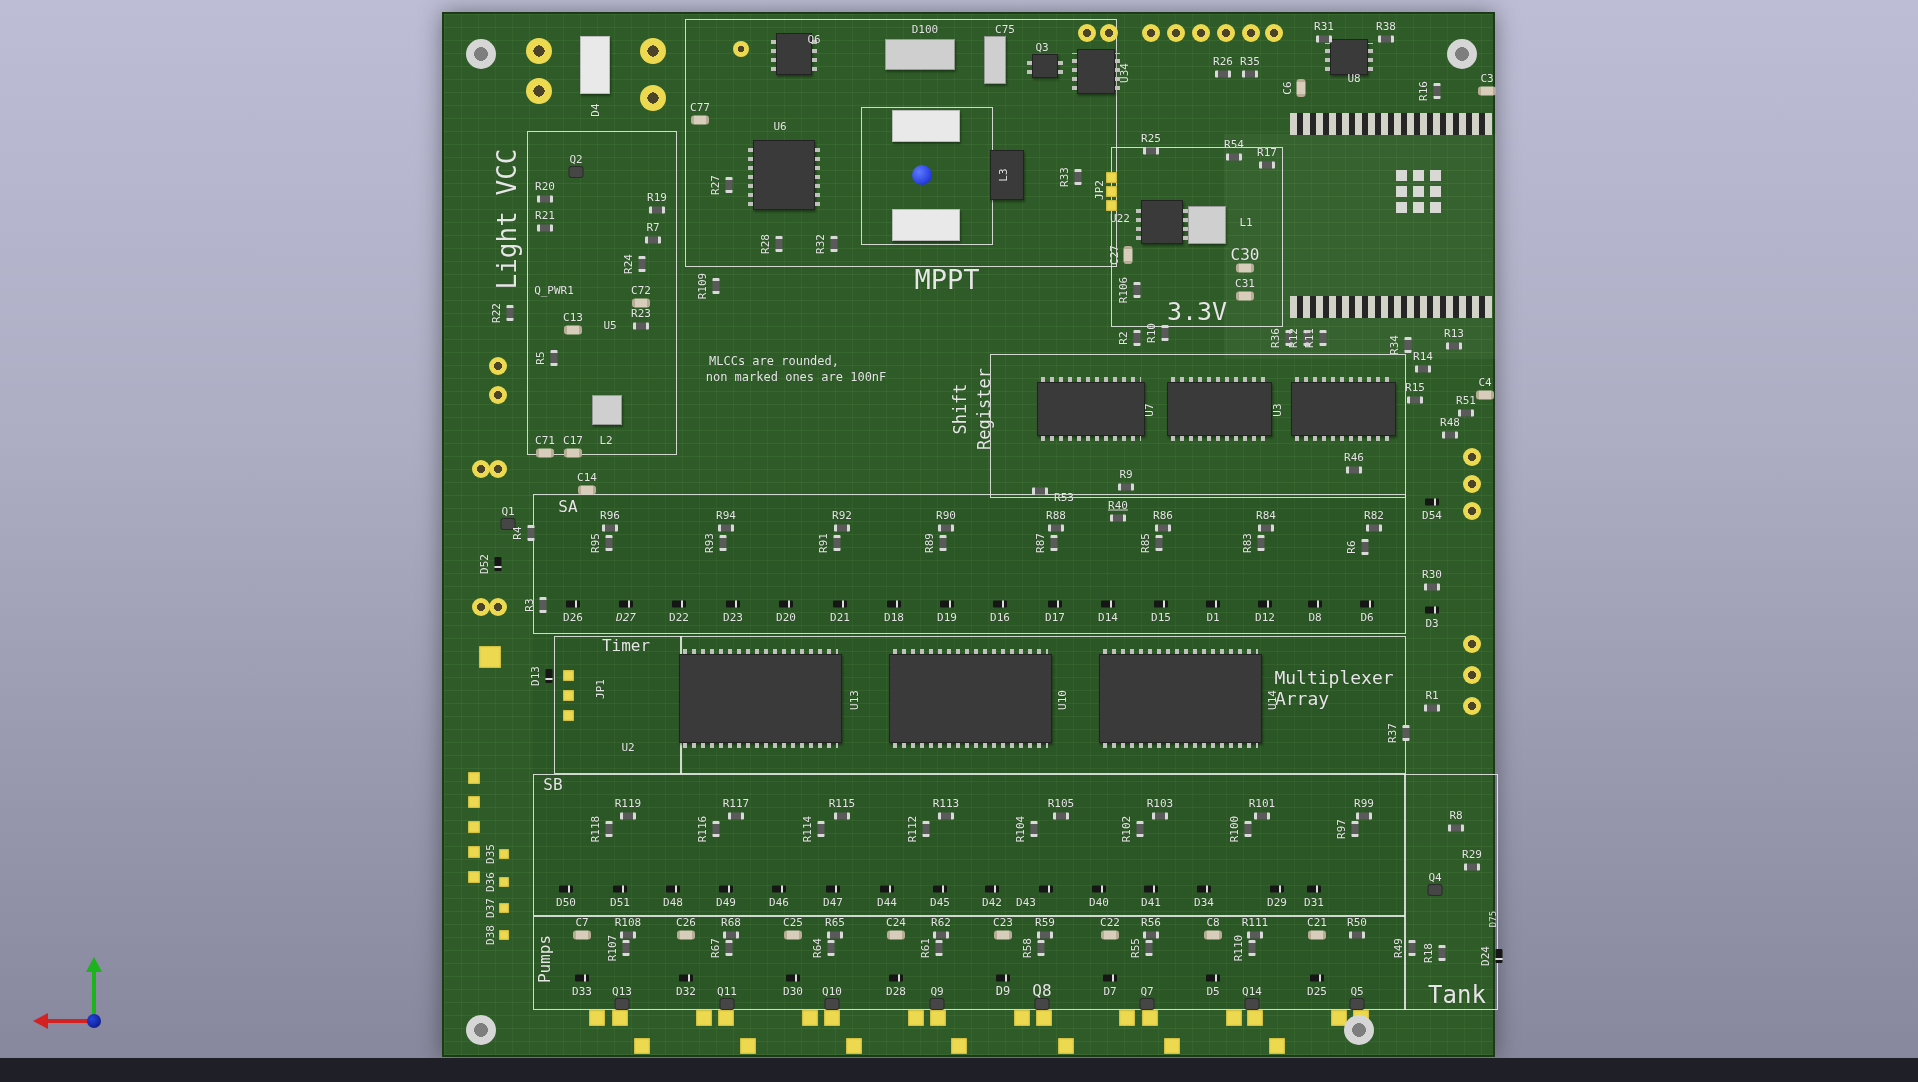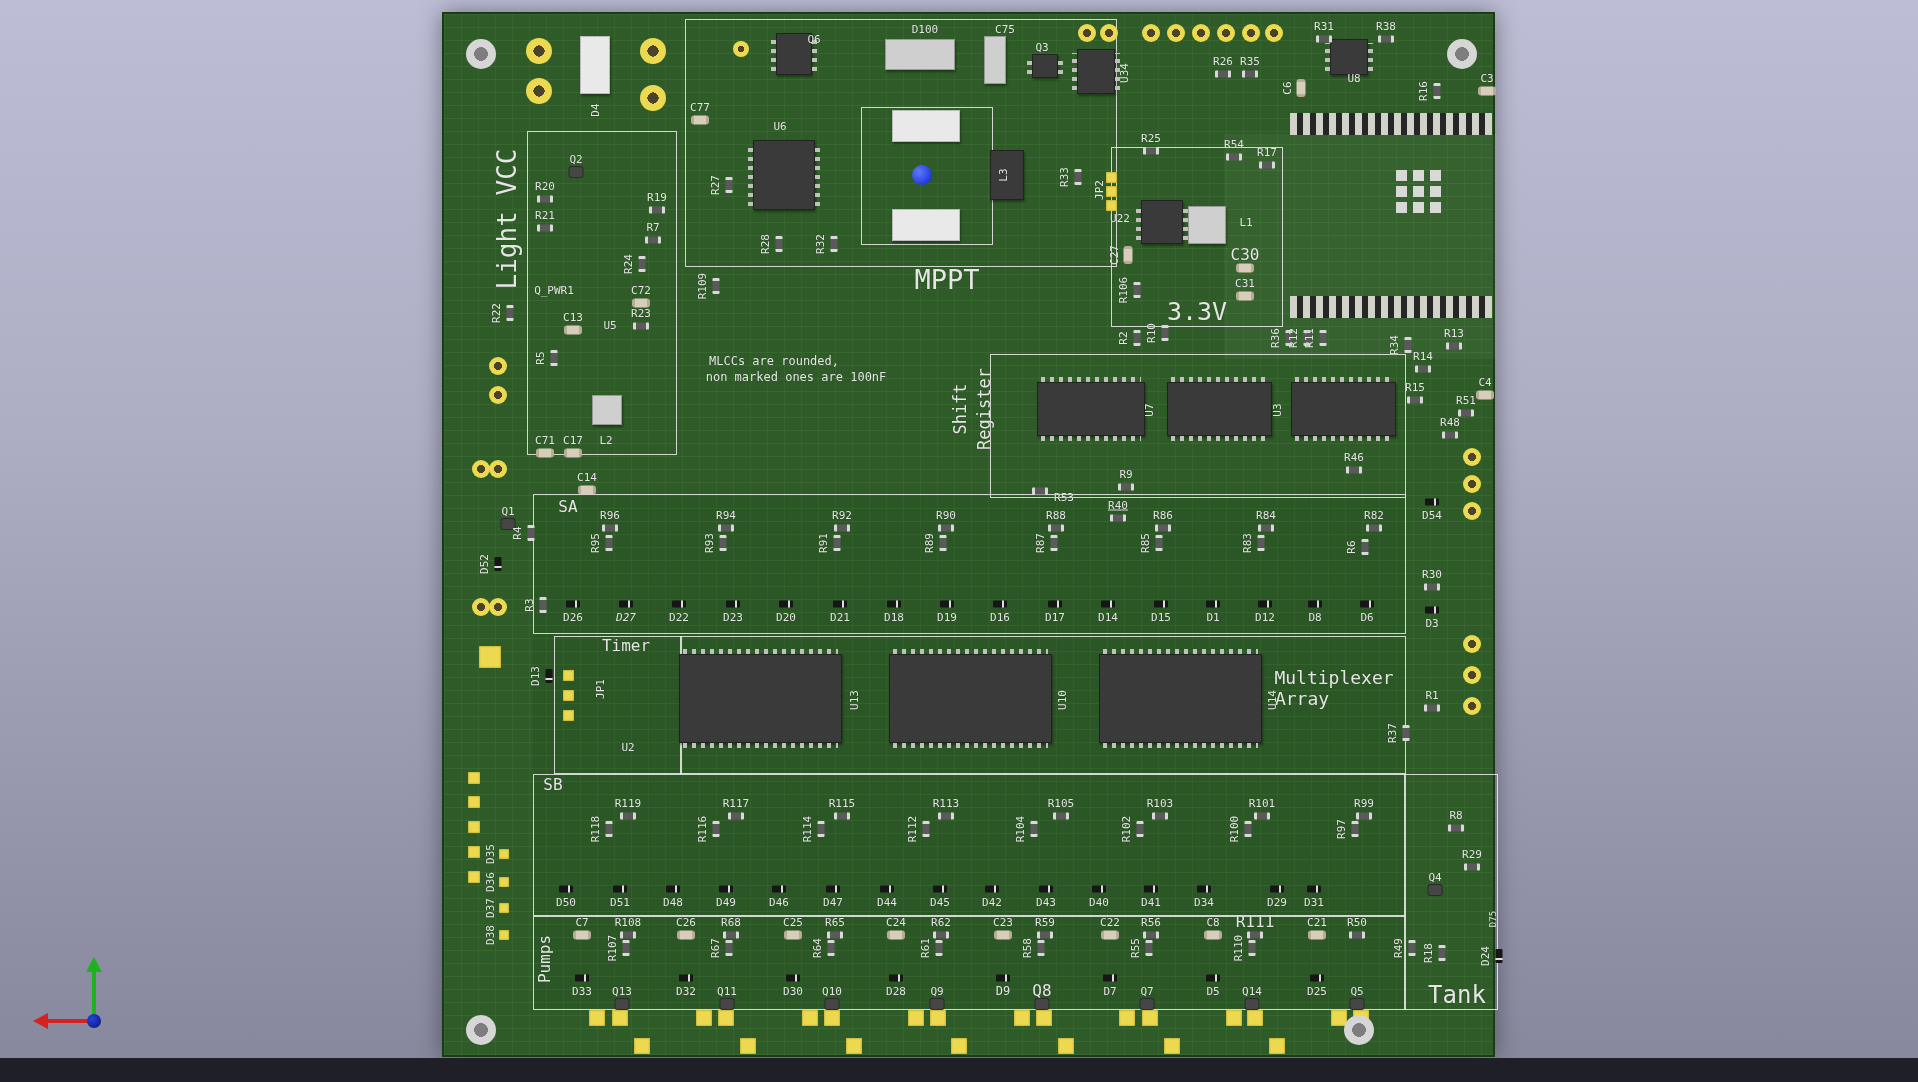--- a/index.html
+++ b/index.html
@@ -355,21 +355,21 @@
       <div class="lbl" style="left: 335px; top: 888px; font-size: 11px; color: rgb(230, 230, 230); transform: translate(-50%, -50%) rotate(0deg);">D46</div>
       <div class="comp dio" style="left: 335px; top: 875px; transform: translate(-50%, -50%);"></div>
       <div class="lbl" style="left: 389px; top: 888px; font-size: 11px; color: rgb(230, 230, 230); transform: translate(-50%, -50%) rotate(0deg);">D47</div>
       <div class="comp dio" style="left: 389px; top: 875px; transform: translate(-50%, -50%);"></div>
       <div class="lbl" style="left: 443px; top: 888px; font-size: 11px; color: rgb(230, 230, 230); transform: translate(-50%, -50%) rotate(0deg);">D44</div>
       <div class="comp dio" style="left: 443px; top: 875px; transform: translate(-50%, -50%);"></div>
       <div class="lbl" style="left: 496px; top: 888px; font-size: 11px; color: rgb(230, 230, 230); transform: translate(-50%, -50%) rotate(0deg);">D45</div>
       <div class="comp dio" style="left: 496px; top: 875px; transform: translate(-50%, -50%);"></div>
       <div class="lbl" style="left: 548px; top: 888px; font-size: 11px; color: rgb(230, 230, 230); transform: translate(-50%, -50%) rotate(0deg);">D42</div>
       <div class="comp dio" style="left: 548px; top: 875px; transform: translate(-50%, -50%);"></div>
-      <div class="lbl" style="left: 602px; top: 888px; font-size: 11px; color: rgb(230, 230, 230); transform: translate(-50%, -50%) rotate(0deg);">D43</div>
+      <div class="lbl" style="left: 582px; top: 888px; font-size: 11px; color: rgb(230, 230, 230); transform: translate(-50%, -50%) rotate(0deg);">D43</div>
       <div class="comp dio" style="left: 602px; top: 875px; transform: translate(-50%, -50%);"></div>
       <div class="lbl" style="left: 655px; top: 888px; font-size: 11px; color: rgb(230, 230, 230); transform: translate(-50%, -50%) rotate(0deg);">D40</div>
       <div class="comp dio" style="left: 655px; top: 875px; transform: translate(-50%, -50%);"></div>
       <div class="lbl" style="left: 707px; top: 888px; font-size: 11px; color: rgb(230, 230, 230); transform: translate(-50%, -50%) rotate(0deg);">D41</div>
       <div class="comp dio" style="left: 707px; top: 875px; transform: translate(-50%, -50%);"></div>
       <div class="lbl" style="left: 760px; top: 888px; font-size: 11px; color: rgb(230, 230, 230); transform: translate(-50%, -50%) rotate(0deg);">D34</div>
       <div class="comp dio" style="left: 760px; top: 875px; transform: translate(-50%, -50%);"></div>
       <div class="lbl" style="left: 833px; top: 888px; font-size: 11px; color: rgb(230, 230, 230); transform: translate(-50%, -50%) rotate(0deg);">D29</div>
       <div class="comp dio" style="left: 833px; top: 875px; transform: translate(-50%, -50%);"></div>
       <div class="lbl" style="left: 870px; top: 888px; font-size: 11px; color: rgb(230, 230, 230); transform: translate(-50%, -50%) rotate(0deg);">D31</div>
@@ -405,21 +405,21 @@
       <div class="lbl" style="left: 583px; top: 934px; font-size: 11px; color: rgb(230, 230, 230); transform: translate(-50%, -50%) rotate(-90deg);">R58</div>
       <div class="comp res" style="left: 597px; top: 934px; transform: translate(-50%, -50%) rotate(90deg);"></div>
       <div class="lbl" style="left: 666px; top: 908px; font-size: 11px; color: rgb(230, 230, 230); transform: translate(-50%, -50%) rotate(0deg);">C22</div>
       <div class="comp cap" style="left: 666px; top: 921px; transform: translate(-50%, -50%);"></div>
       <div class="lbl" style="left: 707px; top: 908px; font-size: 11px; color: rgb(230, 230, 230); transform: translate(-50%, -50%) rotate(0deg);">R56</div>
       <div class="comp res" style="left: 707px; top: 921px; transform: translate(-50%, -50%);"></div>
       <div class="lbl" style="left: 691px; top: 934px; font-size: 11px; color: rgb(230, 230, 230); transform: translate(-50%, -50%) rotate(-90deg);">R55</div>
       <div class="comp res" style="left: 705px; top: 934px; transform: translate(-50%, -50%) rotate(90deg);"></div>
       <div class="lbl" style="left: 769px; top: 908px; font-size: 11px; color: rgb(230, 230, 230); transform: translate(-50%, -50%) rotate(0deg);">C8</div>
       <div class="comp cap" style="left: 769px; top: 921px; transform: translate(-50%, -50%);"></div>
-      <div class="lbl" style="left: 811px; top: 908px; font-size: 16px; color: rgb(230, 230, 230); transform: translate(-50%, -50%) rotate(0deg);">R111</div>
+      <div class="lbl" style="left: 811px; top: 908px; font-size: 11px; color: rgb(230, 230, 230); transform: translate(-50%, -50%) rotate(0deg);">R111</div>
       <div class="comp res" style="left: 811px; top: 921px; transform: translate(-50%, -50%);"></div>
       <div class="lbl" style="left: 794px; top: 934px; font-size: 11px; color: rgb(230, 230, 230); transform: translate(-50%, -50%) rotate(-90deg);">R110</div>
       <div class="comp res" style="left: 808px; top: 934px; transform: translate(-50%, -50%) rotate(90deg);"></div>
       <div class="lbl" style="left: 873px; top: 908px; font-size: 11px; color: rgb(230, 230, 230); transform: translate(-50%, -50%) rotate(0deg);">C21</div>
       <div class="comp cap" style="left: 873px; top: 921px; transform: translate(-50%, -50%);"></div>
       <div class="lbl" style="left: 913px; top: 908px; font-size: 11px; color: rgb(230, 230, 230); transform: translate(-50%, -50%) rotate(0deg);">R50</div>
       <div class="comp res" style="left: 913px; top: 921px; transform: translate(-50%, -50%);"></div>
       <div class="lbl" style="left: 954px; top: 934px; font-size: 11px; color: rgb(230, 230, 230); transform: translate(-50%, -50%) rotate(-90deg);">R49</div>
       <div class="comp res" style="left: 968px; top: 934px; transform: translate(-50%, -50%) rotate(90deg);"></div>
       <div class="lbl" style="left: 138px; top: 977px; font-size: 11px; color: rgb(230, 230, 230); transform: translate(-50%, -50%) rotate(0deg);">D33</div>

